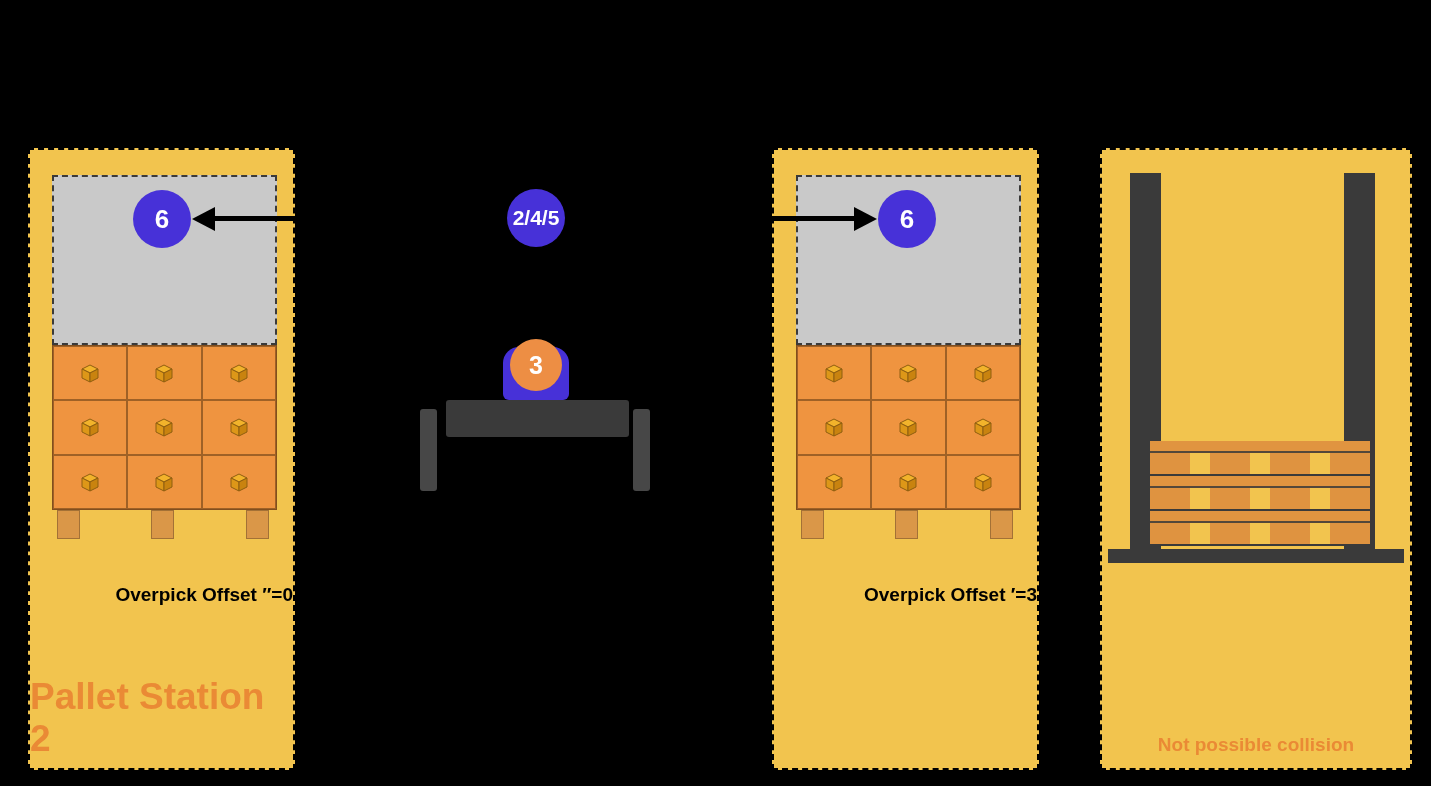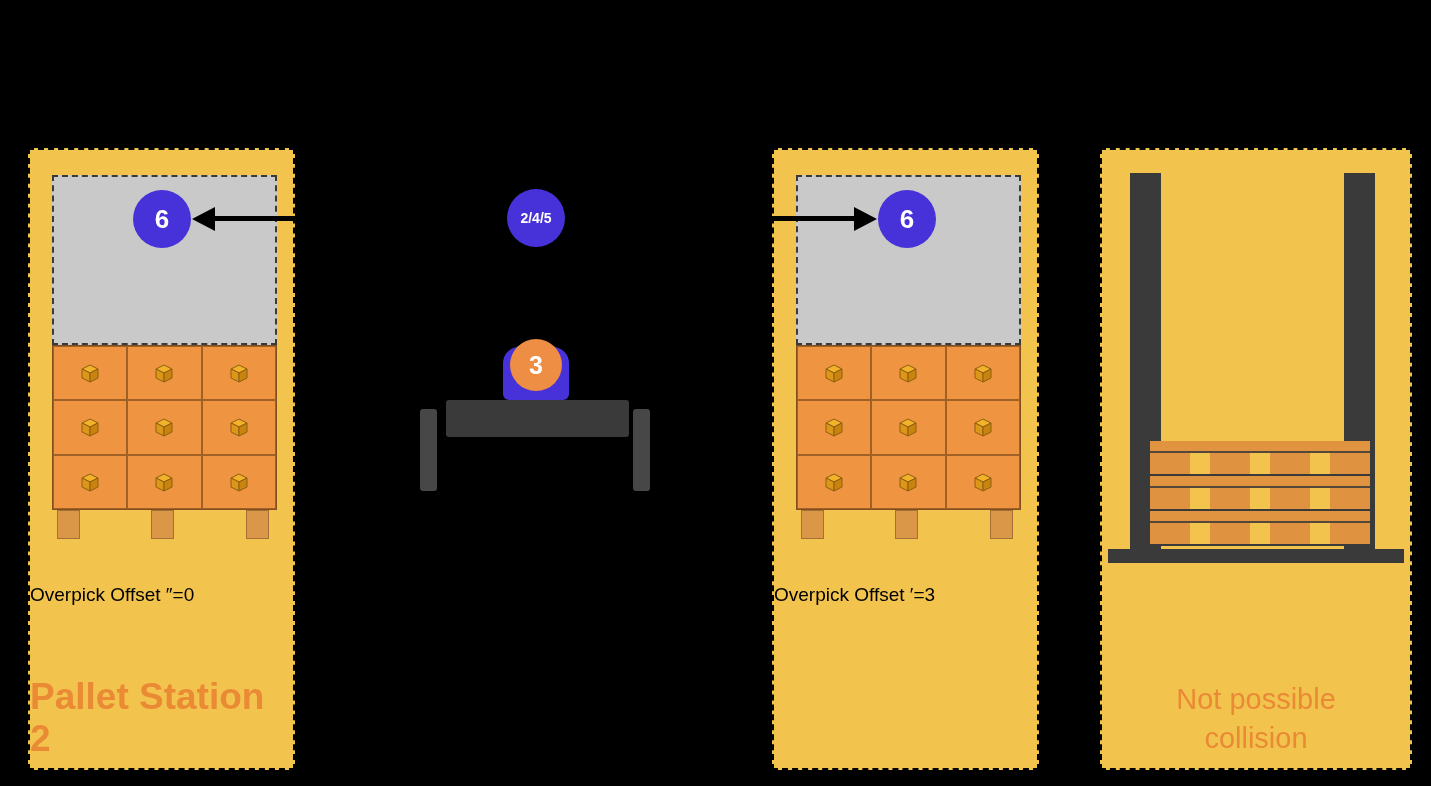--- a/index.html
+++ b/index.html
@@ -19,50 +19,50 @@
 
   .boxgrid{position:absolute;left:22px;top:195px;width:225px;height:165px;
            display:grid;grid-template-columns:repeat(3,1fr);grid-template-rows:repeat(3,1fr);
            background:#EF9440;border:1px solid rgba(40,20,0,.55);box-sizing:border-box;}
   .cell{border:1px solid rgba(40,20,0,.4);display:flex;align-items:center;justify-content:center;box-sizing:border-box;}
   .bglyph{width:24px;height:22px;}
 
   .foot{position:absolute;top:360px;width:23px;height:29px;background:#DA9748;
         border:1px solid rgba(0,0,0,.25);box-sizing:border-box;}
 
-  .offset{position:absolute;left:0;right:0;top:434px;text-align:left;
-          font-size:19px;font-weight:normal;color:#000;}
+  .offset{position:absolute;left:0;right:0;top:434px;text-align:right;
+          font-size:19px;font-weight:bold;color:#000;}
   .title{position:absolute;left:0;right:0;bottom:8px;text-align:left;
          font-size:37px;font-weight:bold;color:#EA8A35;}
 
   .aline{position:absolute;height:5px;background:#000;z-index:8;}
   .ahead{position:absolute;width:0;height:0;z-index:8;
          border-top:12px solid transparent;border-bottom:12px solid transparent;}
   .ahead.left{border-right:23px solid #000;}
   .ahead.right{border-left:23px solid #000;}
 
   .bracket{position:absolute;left:503px;top:347px;width:66px;height:53px;
            background:#4731D8;border-radius:16px 16px 6px 6px;z-index:3;}
   .gripper{width:52px;height:52px;left:510px;top:339px;font-size:25px;z-index:4;}
-  .pathbadge{width:58px;height:58px;left:507px;top:189px;font-size:14px;}
+  .pathbadge{width:58px;height:58px;left:507px;top:189px;font-size:21px;}
   .rbase{position:absolute;left:446px;top:400px;width:183px;height:37px;
          background:#3A3A3A;border-radius:3px;z-index:2;}
   .rleg{position:absolute;top:409px;width:17px;height:82px;background:#474747;
         border-radius:3px;z-index:1;}
 
   .mast{position:absolute;top:23px;width:31px;height:384px;background:#3A3A3A;}
   .beam{position:absolute;left:6px;top:399px;width:296px;height:14px;background:#3A3A3A;z-index:4;}
   .stack{position:absolute;left:48px;top:291px;width:220px;height:107px;z-index:3;}
   .pallet-layer{height:35px;border-bottom:2px solid #3A3A3A;box-sizing:border-box;}
   .pboard{height:12px;background:#E09440;border-bottom:2px solid rgba(58,58,58,.85);box-sizing:border-box;}
   .pblocks{height:21px;display:flex;justify-content:space-between;}
   .pblock{width:40px;height:21px;background:#DF9340;}
 
   .collision-label{position:absolute;left:0;right:0;bottom:10px;text-align:center;
-                   font-size:29px;line-height:1.35;font-weight:normal;color:#EA8A35;padding:0 24px;}
+                   font-size:19px;line-height:1.35;font-weight:bold;color:#EA8A35;padding:0 24px;}
 </style>
 </head>
 <body>
 
 <svg width="0" height="0" style="position:absolute" aria-hidden="true">
   <symbol id="boxicon" viewBox="0 0 24 22">
     <polygon points="4,7 12,3 20,7 12,11" fill="#F2B32B" stroke="#8F5E10" stroke-width="1"></polygon>
     <polygon points="4,7 12,11 12,20 4,16" fill="#DD9718" stroke="#8F5E10" stroke-width="1"></polygon>
     <polygon points="20,7 12,11 12,20 20,16" fill="#C9830F" stroke="#8F5E10" stroke-width="1"></polygon>
   </symbol>

